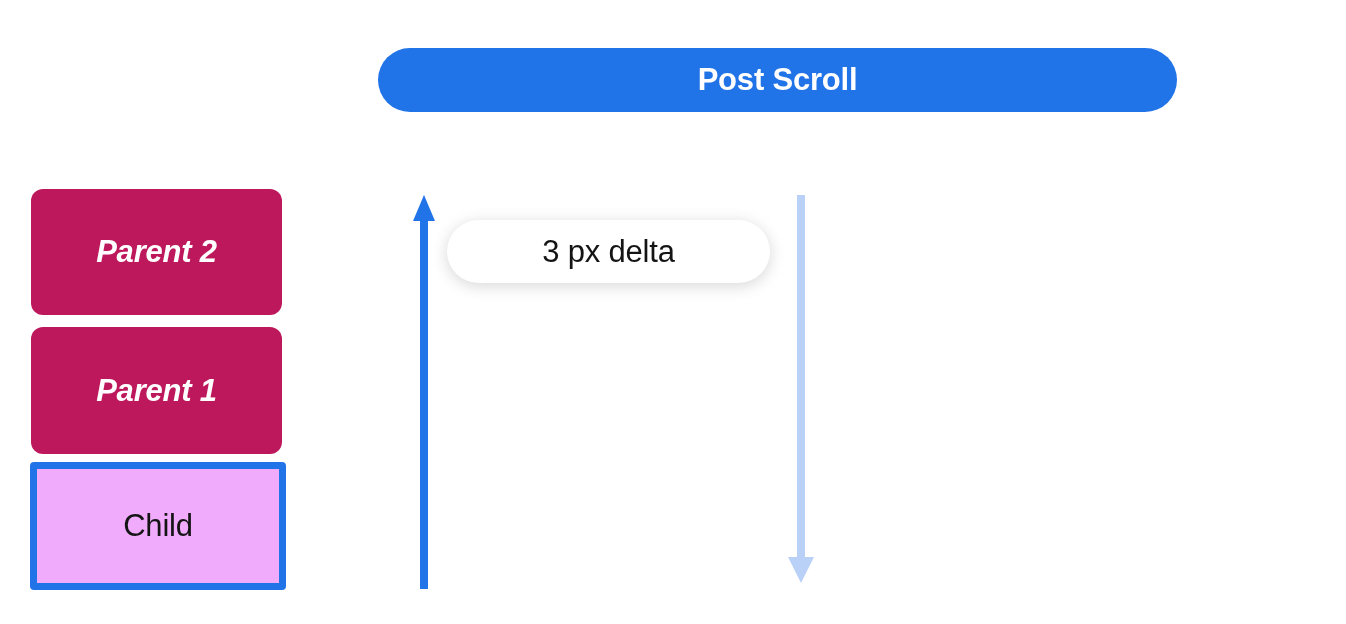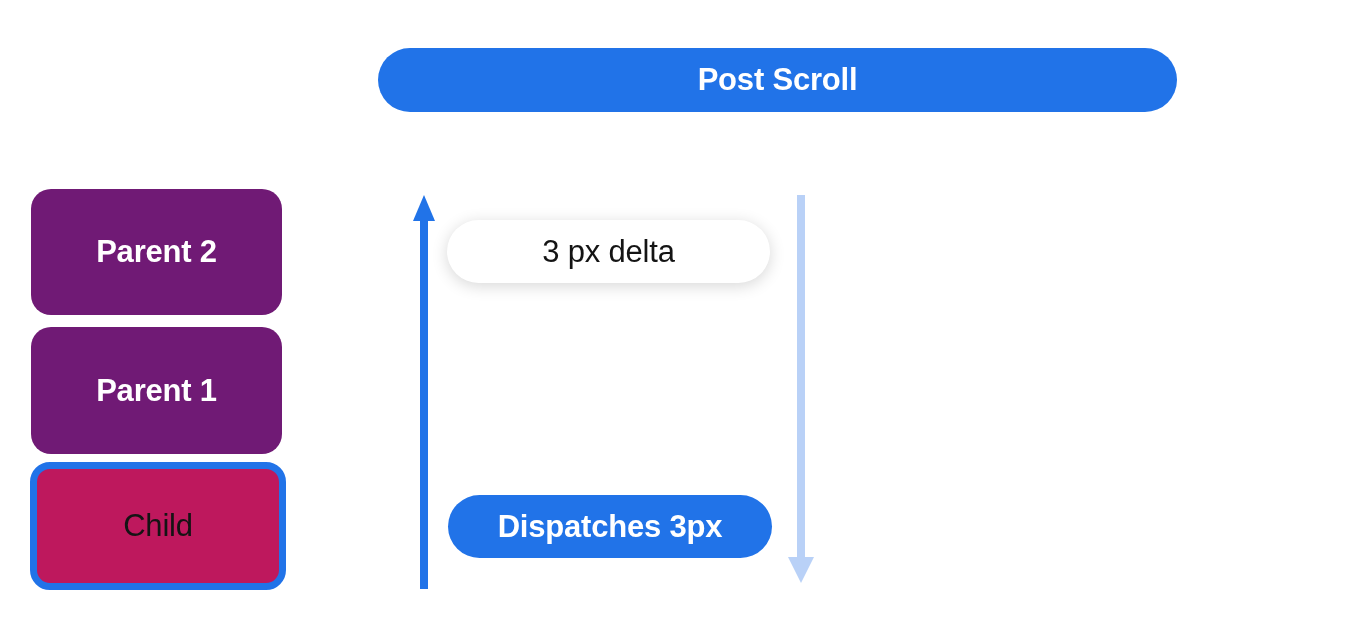--- a/index.html
+++ b/index.html
@@ -31,22 +31,22 @@
     box-sizing: border-box;
   }
   .pill-blue  { background: #2173e8; border-radius: 32px; }
   .pill-white { background: #ffffff; border-radius: 32px;
                 box-shadow: 0 3px 16px rgba(0,0,0,0.16); }
 
   .banner   { left: 378px; top: 48px;  width: 799px; height: 64px; }
   .dispatch { left: 448px; top: 495px; width: 324px; height: 63px; }
   .delta    { left: 447px; top: 220px; width: 323px; height: 63px; }
 
-  .box.blue    { background: #701a75; border-radius: 20px; }
-  .box.outline { background: #be185d; border: 7px solid #2173e8; border-radius: 20px; }
+  .box.blue    { background: #be185d; border-radius: 12px; font-style: italic; }
+  .box.outline { background: #f0abfc; border: 7px solid #2173e8; border-radius: 4px; }
   .box-parent2 { left: 31px; top: 189px; width: 251px; height: 126px; }
   .box-parent1 { left: 31px; top: 327px; width: 251px; height: 127px; }
   .box-child   { left: 30px; top: 462px; width: 256px; height: 128px; }
 
   .arrow-up   { position: absolute; left: 413px; top: 195px; width: 22px; height: 395px; }
   .arrow-up .head {
     position: absolute; top: 0; left: 0; width: 0; height: 0;
     border-left: 11px solid transparent;
     border-right: 11px solid transparent;
     border-bottom: 26px solid #2173e8;
@@ -96,17 +96,14 @@
 
   <div class="arrow-down">
     <div class="shaft"></div>
     <div class="head"></div>
   </div>
 
   <div class="pill-white delta">
     <span class="lbl dark">3 px delta</span>
   </div>
 
-  <div class="pill-blue dispatch">
-    <span class="lbl white">Dispatches 3px</span>
-  </div>
 
 </div>
 
 </body></html>

